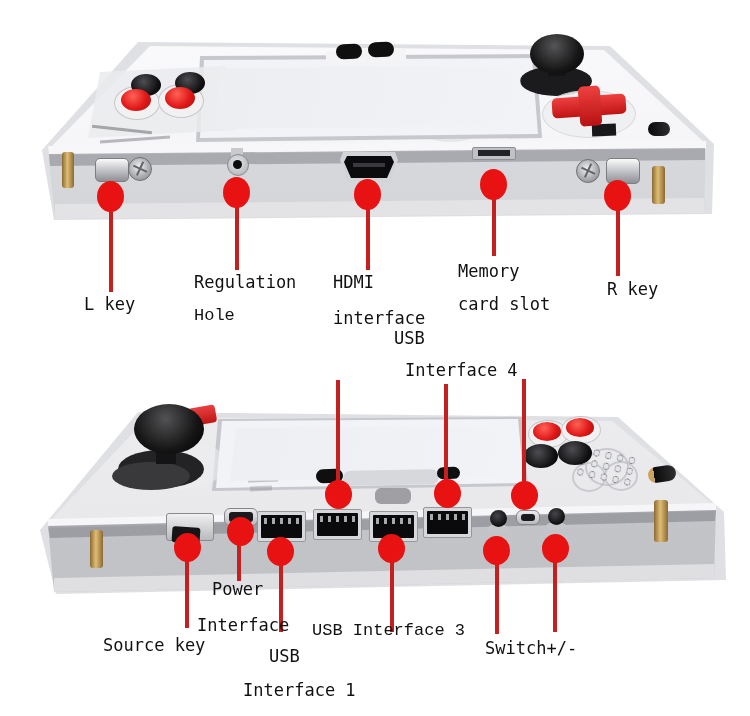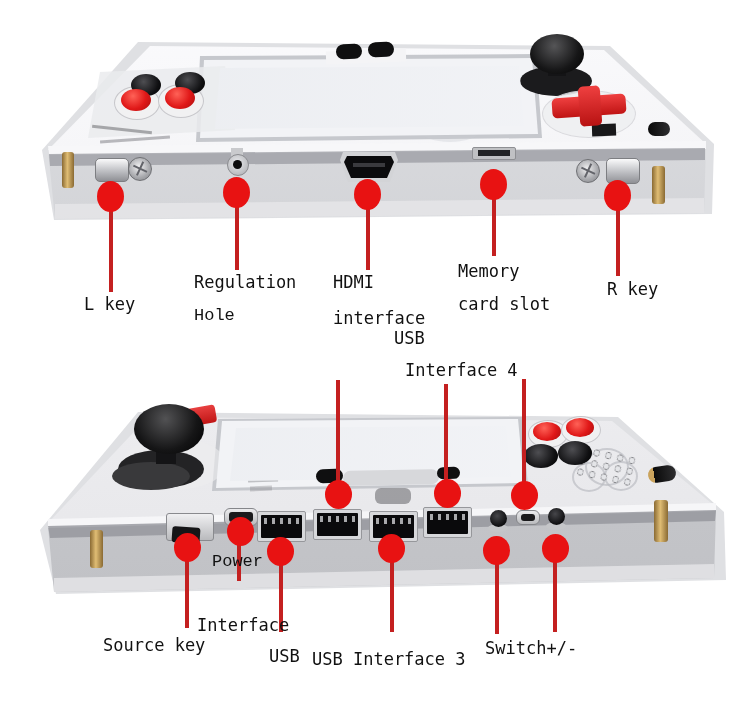--- a/index.html
+++ b/index.html
@@ -206,20 +206,21 @@
     <div class="dot" style="left:227px;top:517px;"></div>
     <div class="dot" style="left:267px;top:537px;"></div>
     <div class="dot" style="left:325px;top:480px;"></div>
     <div class="dot" style="left:378px;top:534px;"></div>
     <div class="dot" style="left:434px;top:479px;"></div>
     <div class="dot" style="left:483px;top:536px;"></div>
     <div class="dot" style="left:511px;top:481px;"></div>
     <div class="dot" style="left:542px;top:534px;"></div>
   </div>
 
-  <div class="lbl" style="left:212px;top:552px;font-family:Liberation Mono, monospace;">Power</div>
+  <div class="lbl" style="left:212px;top:579px;">Power</div>
   <div class="lbl" style="left:197px;top:615px;">Interface</div>
   <div class="lbl" style="left:103px;top:635px;">Source key</div>
   <div class="lbl" style="left:269px;top:646px;">USB</div>
-  <div class="lbl" style="left:312px;top:649px;">USB Interface 3</div>
+  <div class="lbl" style="left:312px;top:621px;font-family:Liberation Mono, monospace;">USB Interface 3</div>
   <div class="lbl" style="left:485px;top:638px;">Switch+/-</div>
+  <div class="lbl" style="left:243px;top:680px;">Interface 1</div>
 
 </div>
 
 </body></html>

